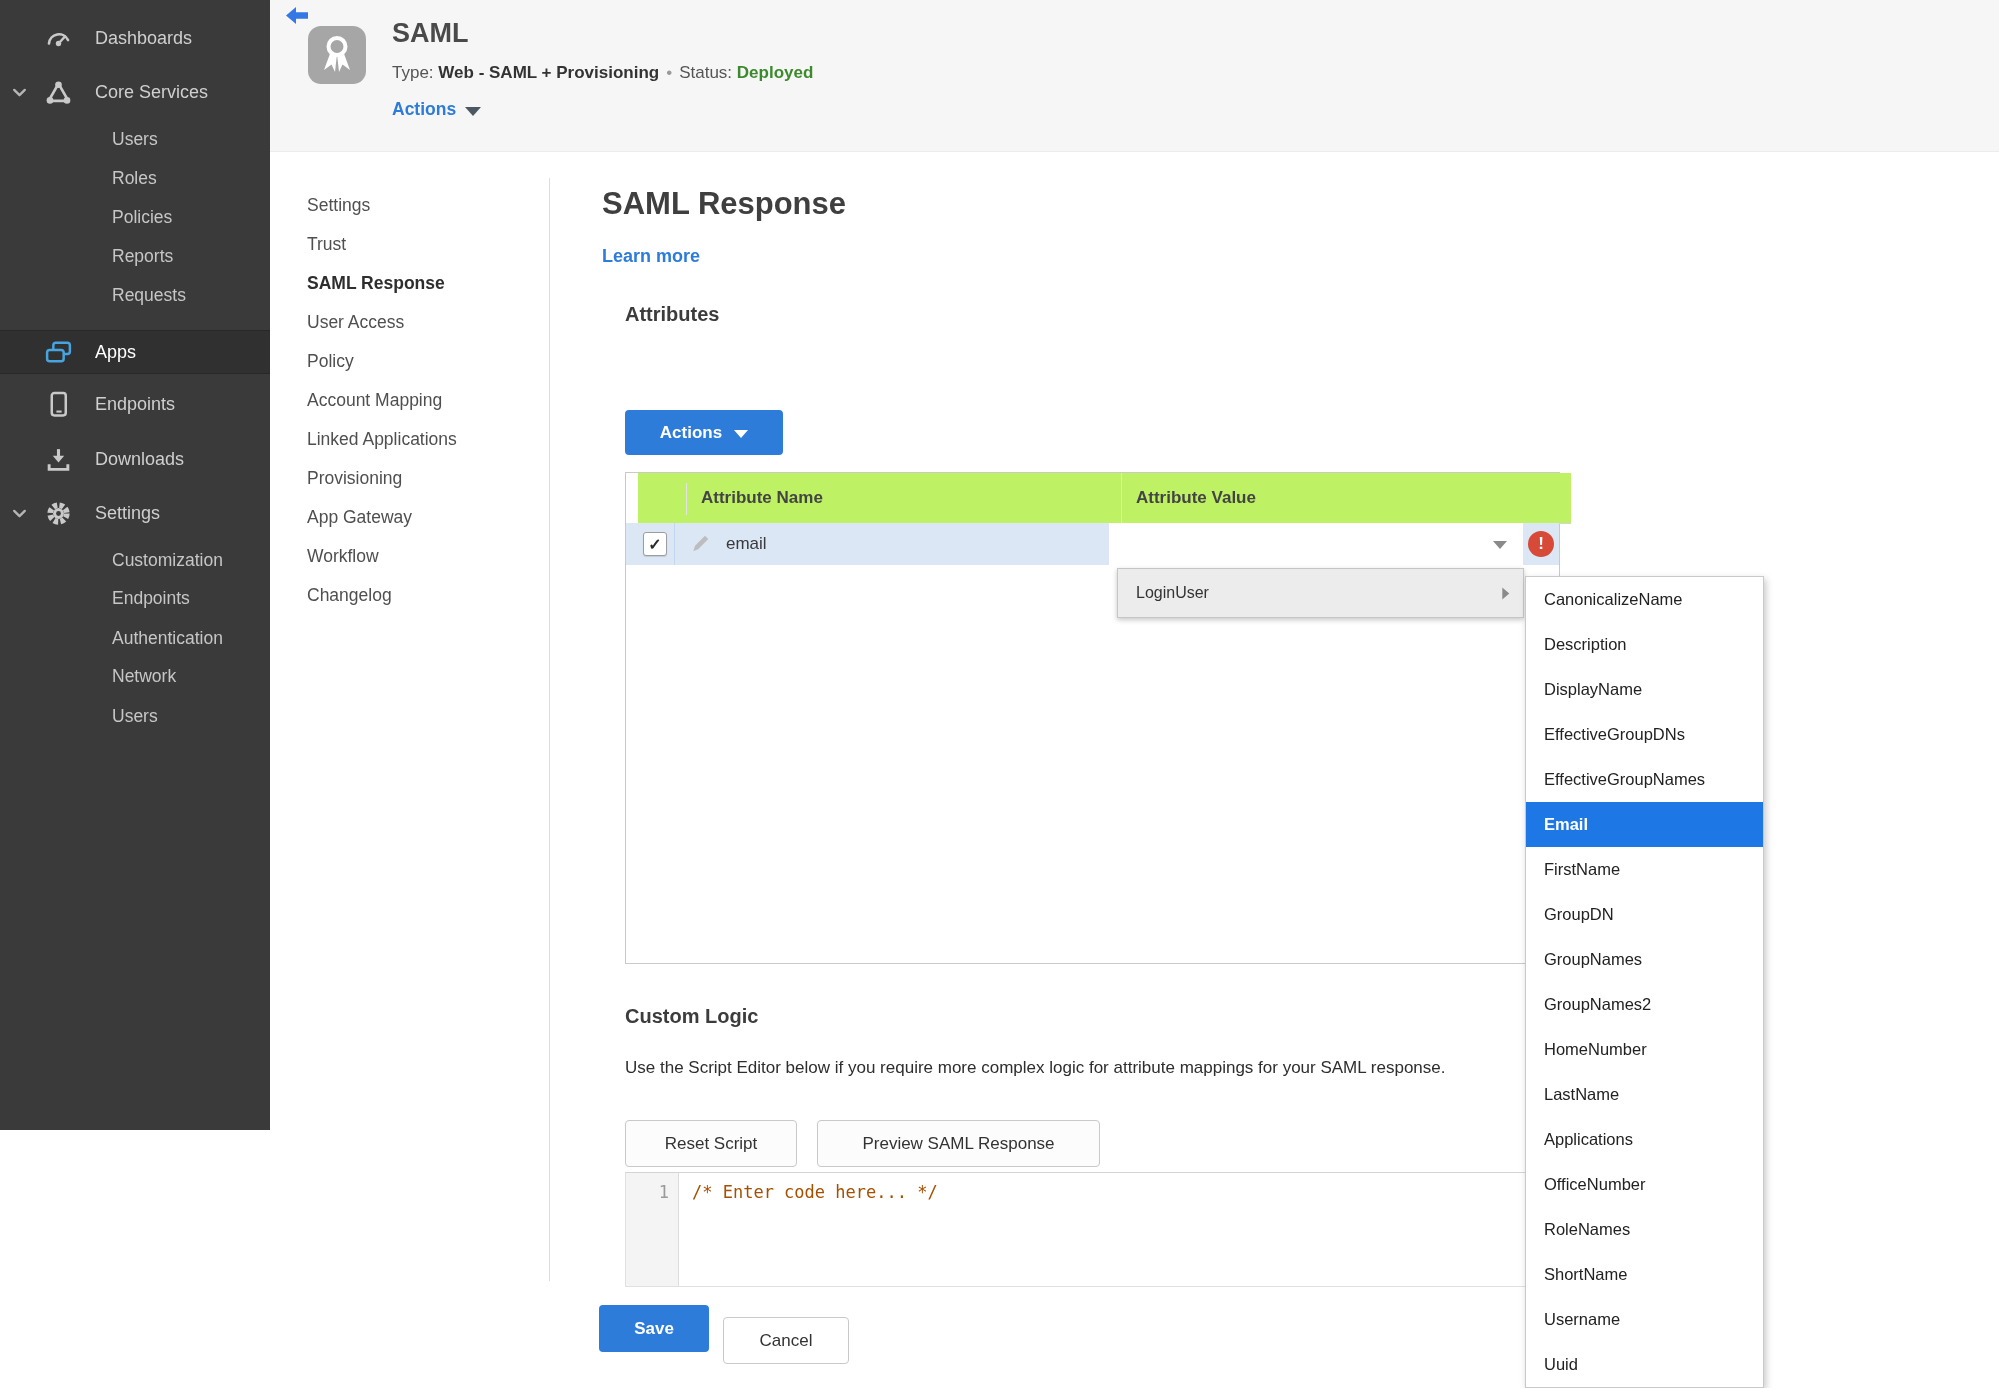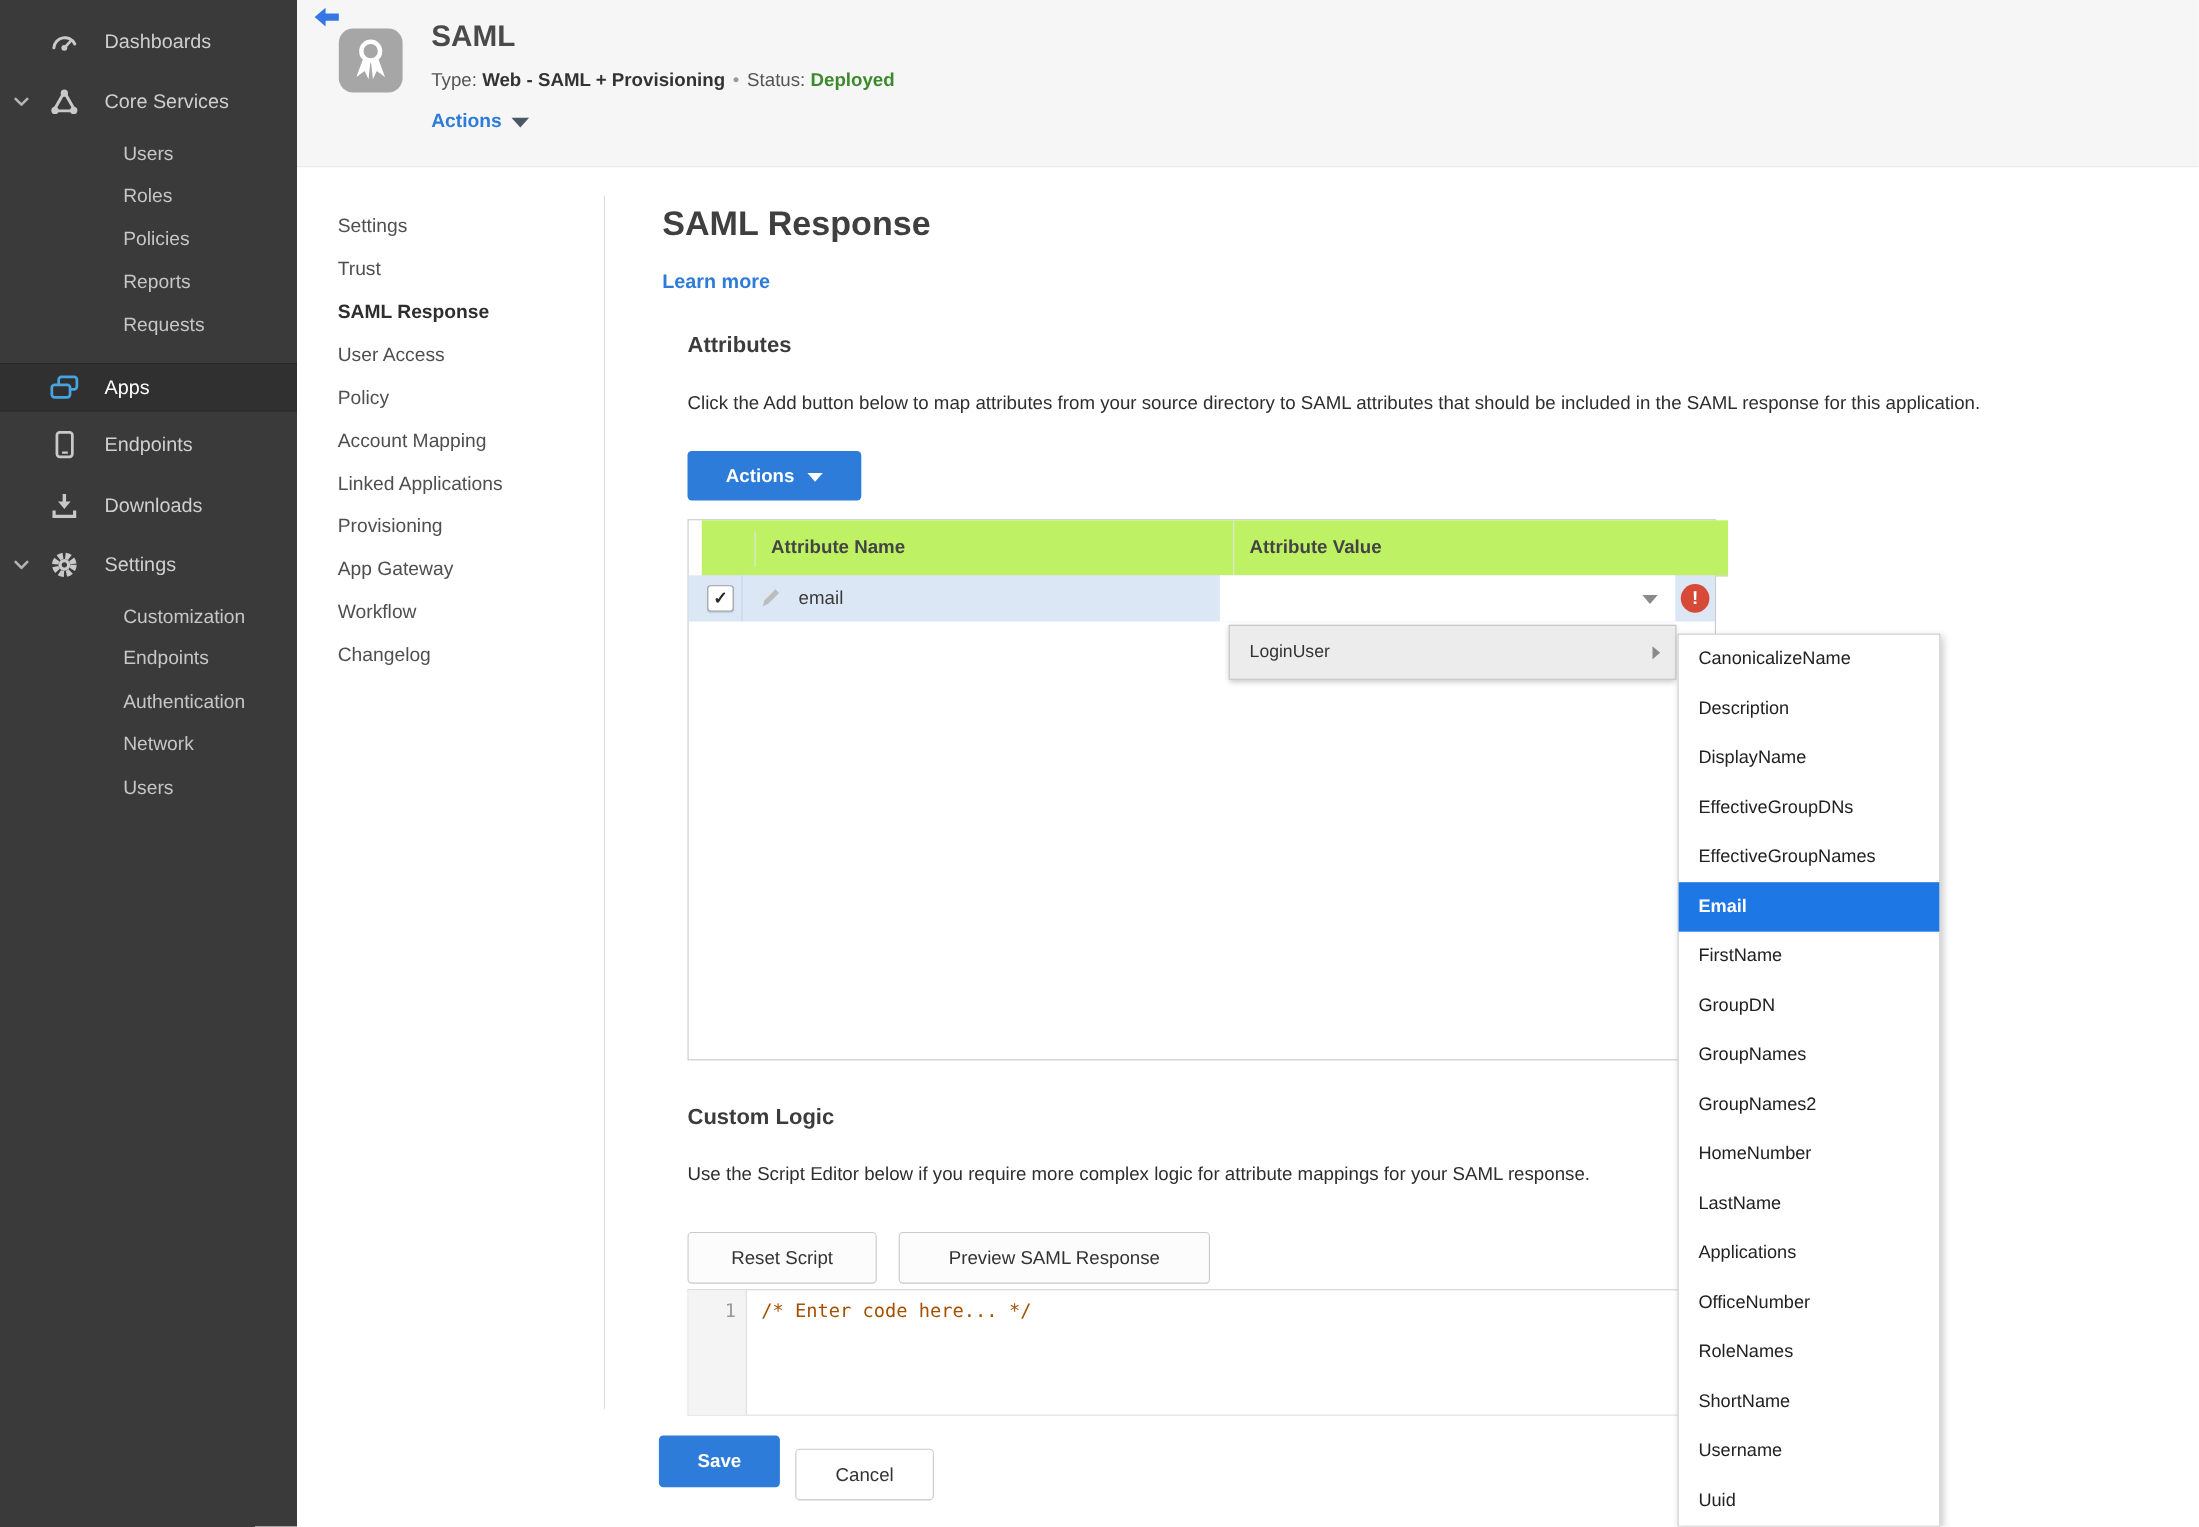--- a/index.html
+++ b/index.html
@@ -1,19 +1,19 @@
 <!DOCTYPE html>
 <html><head>
 <meta charset="utf-8">
 <style>
   html,body{margin:0;padding:0;background:#fff;font-family:"Liberation Sans",sans-serif;}
   .screen{position:relative;width:1999px;height:1388px;overflow:hidden;background:#fff;}
 
   
-  .sidebar{position:absolute;left:0;top:0;width:270px;height:1388px;background:#3a3a3a;z-index:20;}
+  .sidebar{position:absolute;left:0;top:0;width:270px;height:1130px;background:#3a3a3a;z-index:20;}
   .sb-row{position:absolute;left:0;width:270px;display:flex;align-items:center;color:#cfcfcf;font-size:18px;cursor:pointer;}
   .sb-chev{position:absolute;left:11px;top:50%;transform:translateY(-50%);display:flex;}
   .sb-icon{position:absolute;left:42px;width:32px;display:flex;justify-content:center;align-items:center;}
   .sb-label{position:absolute;left:95px;white-space:nowrap;}
   .sub .sb-label{left:112px;font-size:17.5px;color:#c6c6c6;}
   .sb-row.active{background:#303030;border-top:1px solid #282828;border-bottom:1px solid #282828;}
   .sb-row.active .sb-label{color:#ffffff;font-weight:normal;}
 
   
   .header{position:absolute;left:270px;top:0;width:1729px;height:151px;background:#f6f6f6;border-bottom:1px solid #ececec;}
@@ -213,21 +213,20 @@
   <div class="nav-item" style="top:459px">Provisioning</div>
   <div class="nav-item" style="top:498px">App Gateway</div>
   <div class="nav-item" style="top:537px">Workflow</div>
   <div class="nav-item" style="top:576px">Changelog</div>
   <div class="vdivider"></div>
 
   <div class="h1">SAML Response</div>
   <div class="learn-more">Learn more</div>
 
   <div class="h2" style="left:625px;top:303px">Attributes</div>
-  <div class="para" style="left:625px;top:357px">Click the Add button below to map attributes from your source directory to SAML attributes that should be included in the SAML response for this application.</div>
 
   <button class="btn-blue" style="left:625px;top:410px;width:158px;height:45px">
     <span>Actions</span>
     <span class="btn-caret"></span>
   </button>
 
   <div class="table">
     <div class="thead">
       <div class="th-sep" style="left:48px"></div>
       <div class="th" style="left:63px">Attribute Name</div>

